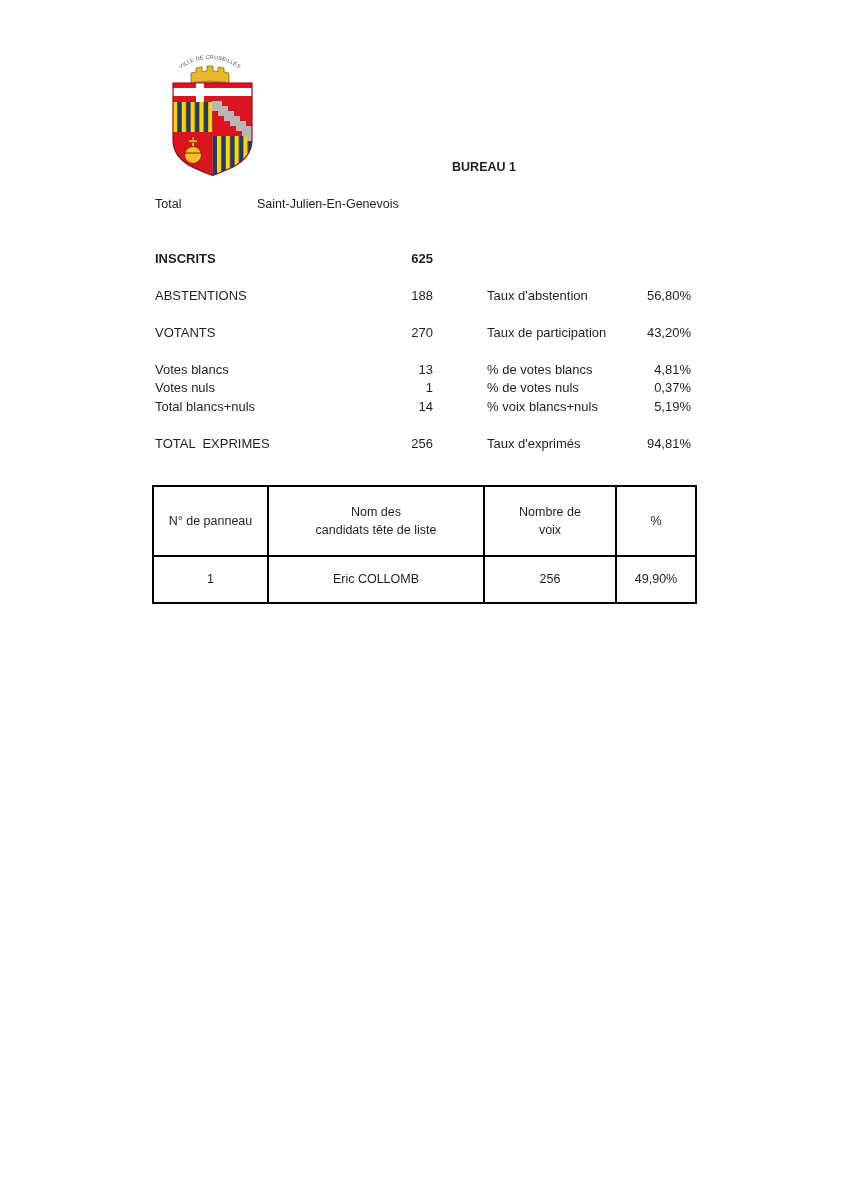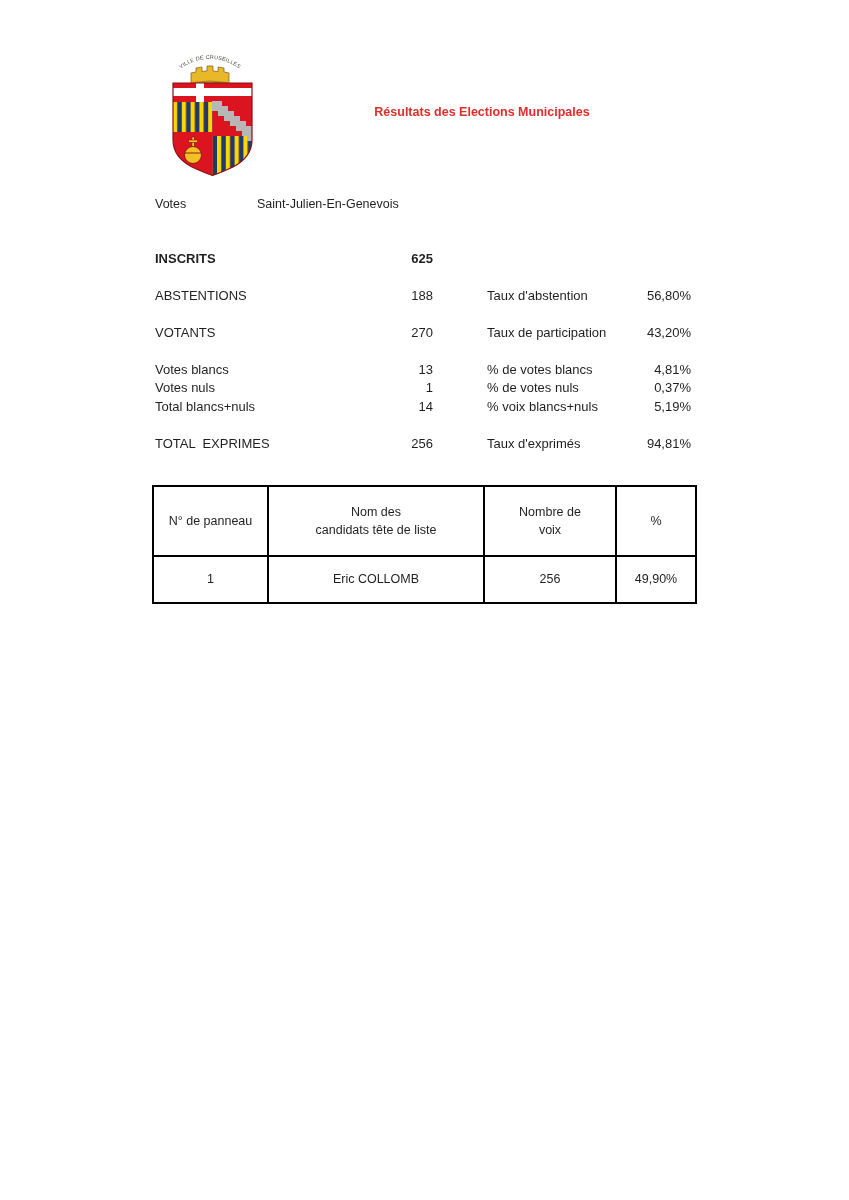--- a/index.html
+++ b/index.html
@@ -104,23 +104,23 @@
         <rect x="24.9" y="83" width="2.4" height="11" fill="#f0c225" stroke="#8c1016" stroke-width="0.6"></rect>
         <rect x="21.7" y="86" width="8.8" height="2.4" fill="#f0c225" stroke="#8c1016" stroke-width="0.6"></rect>
         <circle cx="26" cy="101" r="8.5" fill="#f0c225" stroke="#8c1016" stroke-width="0.9"></circle>
         <line x1="17.6" y1="99" x2="34.4" y2="99" stroke="#8c1016" stroke-width="0.9"></line>
       </g>
     </g>
 
     <path d="M6 29 L85 29 L85 86 Q85 103 66 113 Q53 119 45.5 121.5 Q38 119 25 113 Q6 103 6 86 Z" fill="none" stroke="#8a1016" stroke-width="1.2"></path>
   </svg>
 
-  <div class="doc-title">Résultats des Elections Municipales</div>
+  <div class="bureau-title">BUREAU 1</div>
 
-  <div class="canton-label">Votes</div>
+  <div class="canton-label">Total</div>
   <div class="canton-value">Saint-Julien-En-Genevois</div>
 
   <div>
       <div class="stats-row emph" style="top: 251px;">
         <span class="s-label">INSCRITS</span>
         <span class="s-value">625</span>
       </div>
       <div class="stats-row" style="top: 288px;">
         <span class="s-label">ABSTENTIONS</span>
         <span class="s-value">188</span>

